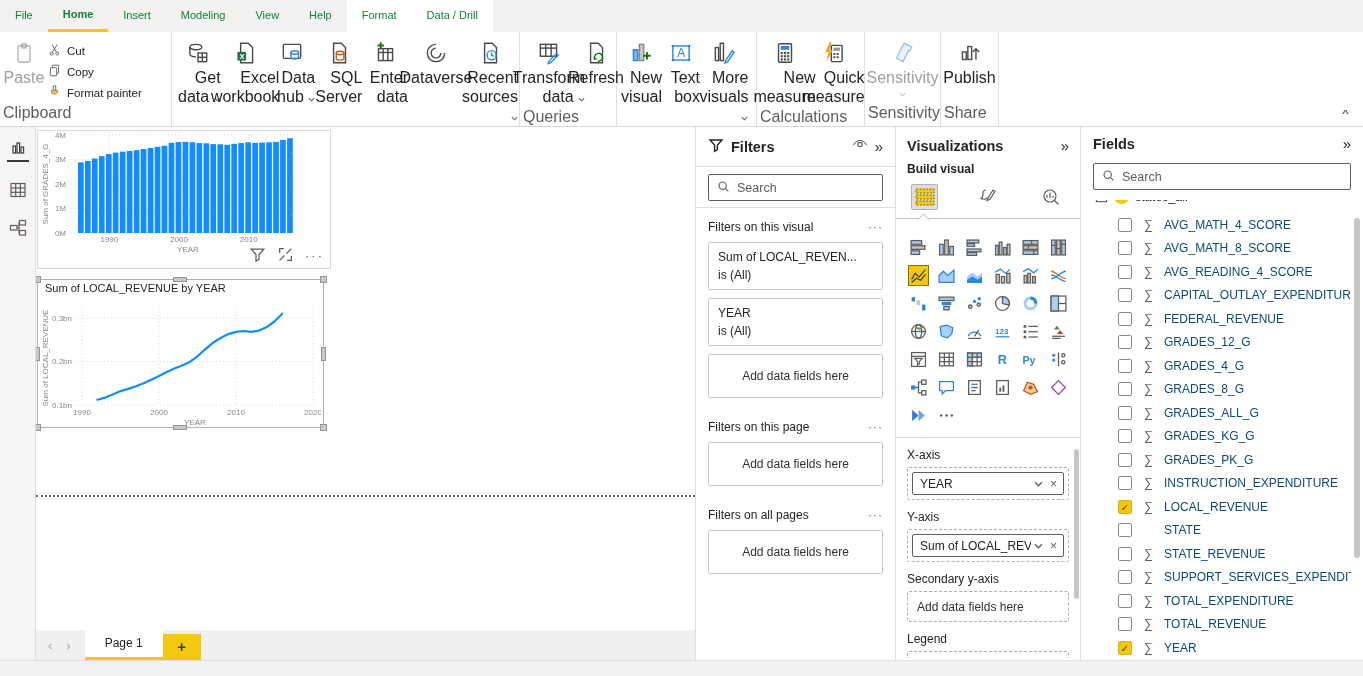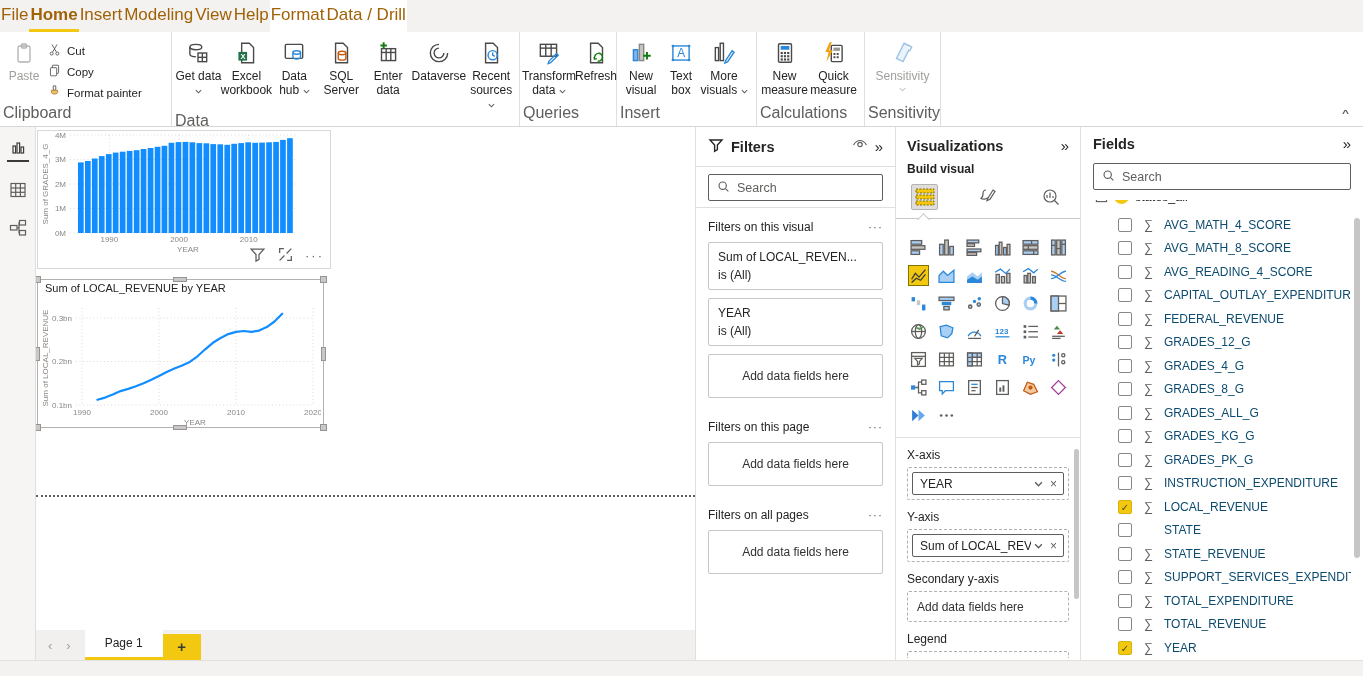--- a/index.html
+++ b/index.html
@@ -2,32 +2,32 @@
 <html><head>
 <meta charset="utf-8">
 <style>
   * { margin:0; padding:0; box-sizing:border-box; }
   html,body { width:1363px; height:676px; overflow:hidden; }
   body { font-family:"Liberation Sans", sans-serif; color:#252423; background:#fff; font-size:12px; }
   .app { width:1363px; height:676px; display:flex; flex-direction:column; position:relative; }
 
   
   .tabstrip { height:32px; background:#f3f2f1; display:flex; align-items:stretch; flex:none; }
-  .tab { padding:0 1px; font-size:17px; line-height:30px; color:#a16207; cursor:default; }
+  .tab { padding:0 15px; font-size:11px; line-height:30px; color:#15803d; cursor:default; }
   .tab.active { font-weight:bold; border-bottom:3px solid #f2c811; line-height:29px; }
   .tab.contextual { background:#fff; }
 
   
   .ribbon { height:95px; background:#fff; border-bottom:1px solid #d8d6d4; display:flex; flex:none; position:relative; }
   .rgroup { display:flex; flex-direction:column; border-right:1px solid #e1dfdd; padding:0 3px; }
   .rbuttons { flex:1; display:flex; align-items:flex-start; padding-top:3px; }
   .rlabel { font-size:16px; color:#605e5c; text-align:left; padding:1px 0 4px; }
   .bigbtn { width:49px; display:flex; flex-direction:column; align-items:center; padding-top:2px; }
   .bigbtn .bicon { height:32px; display:flex; align-items:center; justify-content:center; }
-  .bigbtn .blabel { font-size:12px; text-align:center; line-height:1.18; color:#252423; }
+  .bigbtn .blabel { font-size:16px; text-align:right; line-height:1.18; color:#252423; }
   .bigbtn.disabled .blabel { color:#a19f9d; }
   .smallcol { display:flex; flex-direction:column; gap:4px; padding:7px 4px 0 2px; }
   .smallbtn { display:flex; align-items:center; gap:5px; font-size:11.5px; white-space:nowrap; }
   .chev-dn { width:7px; height:5px; display:inline-block; }
   .ribbon-collapse { position:absolute; right:14px; bottom:6px; font-size:12px; color:#605e5c; font-weight:bold; transform:scaleY(.8); }
 
   
   .main { flex:1; display:flex; min-height:0; }
   .rail { width:36px; background:#f6f5f4; border-right:1px solid #e1dfdd; display:flex; flex-direction:column; align-items:center; padding-top:12px; gap:18px; flex:none; }
   .railbtn { width:22px; display:flex; flex-direction:column; align-items:center; }
@@ -375,20 +375,35 @@
             </span>
           <span class="blabel">Sensitivity</span>
           <svg class="chev-dn" viewBox="0 0 8 5" style="stroke:#a19f9d;fill:none;margin-top:4px">
               <polyline points="1,1 4,4 7,1"></polyline>
             </svg>
         </div>
       </div>
       <div class="rlabel">Sensitivity</div>
     </div>
 
+    <div class="rgroup" style="width:58px">
+      <div class="rbuttons" style="justify-content:center">
+        <div class="bigbtn" style="width:44px">
+          <span class="bicon">
+              <svg class="ic" width="26" height="26" viewBox="0 0 24 24">
+                <rect x="5" y="11" width="3.5" height="7"></rect>
+                <rect x="10" y="6" width="3.5" height="12"></rect>
+                <path d="M17.5,18 V8 M14.5,11 l3,-3 3,3"></path>
+              </svg>
+            </span>
+          <span class="blabel">Publish</span>
+        </div>
+      </div>
+      <div class="rlabel">Share</div>
+    </div>
 
     <span class="ribbon-collapse">^</span>
   </div>
 
   <div class="main">
 
     <div class="rail">
       <div class="railbtn active">
           <svg class="gic" width="20" height="20" viewBox="0 0 20 20">
             <rect x="5" y="7" width="2.6" height="7"></rect>

